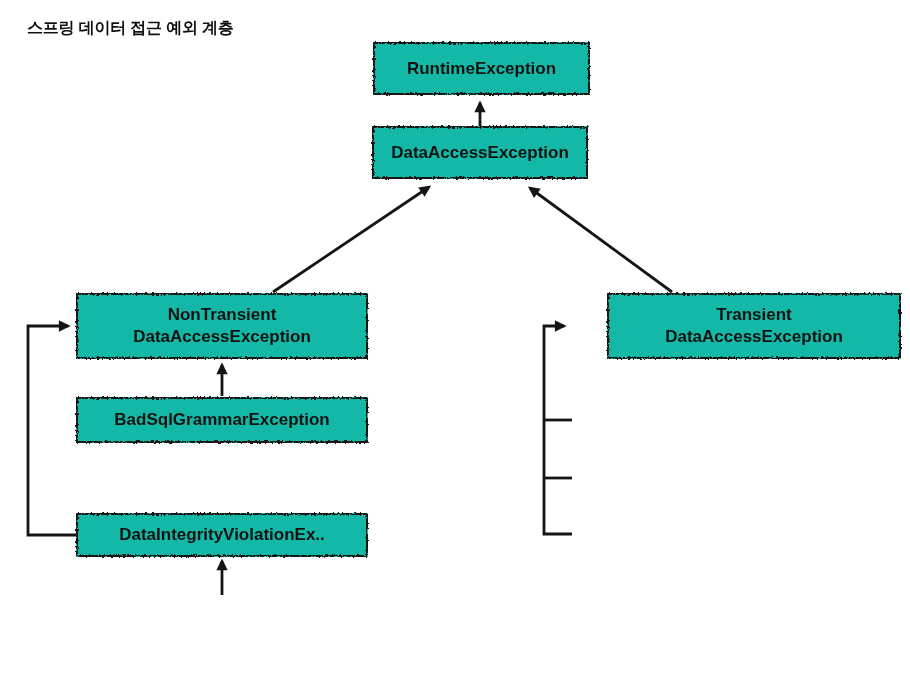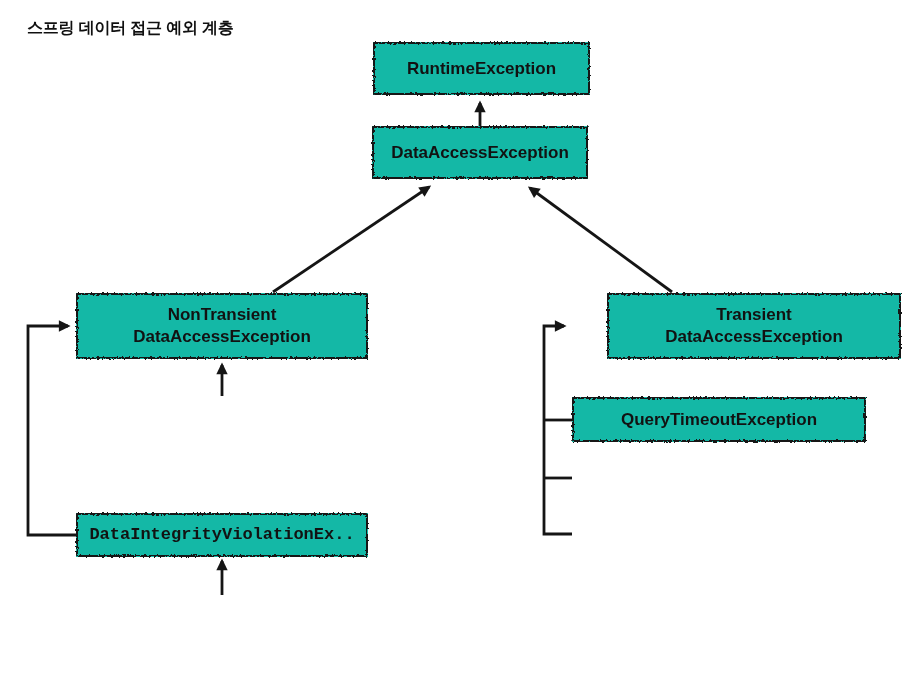--- a/index.html
+++ b/index.html
@@ -112,30 +112,30 @@
 
   <div class="box" style="left:372px; top:126px; width:216px; height:53px;">
     <span class="lbl">DataAccessException</span>
   </div>
 
   <div class="box" style="left:76px; top:293px; width:292px; height:66px;text-align:center;">
     <span class="lbl">NonTransient</span>
     <span class="lbl">DataAccessException</span>
   </div>
 
+  <div class="box" style="left:76px; top:397px; width:292px; height:46px;">
+    <span class="lbl">BadSqlGrammarException</span>
+  </div>
 
-  <div class="box" style="left:76px; top:513px; width:292px; height:44px;font-family:Liberation Mono, monospace;">
+  <div class="box" style="left:76px; top:513px; width:292px; height:44px;">
     <span class="lbl">DataIntegrityViolationEx..</span>
   </div>
 
 
   <div class="box" style="left:572px; top:293px; width:294px; height:66px;margin-left:35px;">
     <span class="lbl">Transient</span>
     <span class="lbl">DataAccessException</span>
   </div>
 
-  <div class="box" style="left:572px; top:397px; width:294px; height:45px;">
-    <span class="lbl">QueryTimeoutException</span>
-  </div>
 
 
 
 </div>
 
 </body></html>

